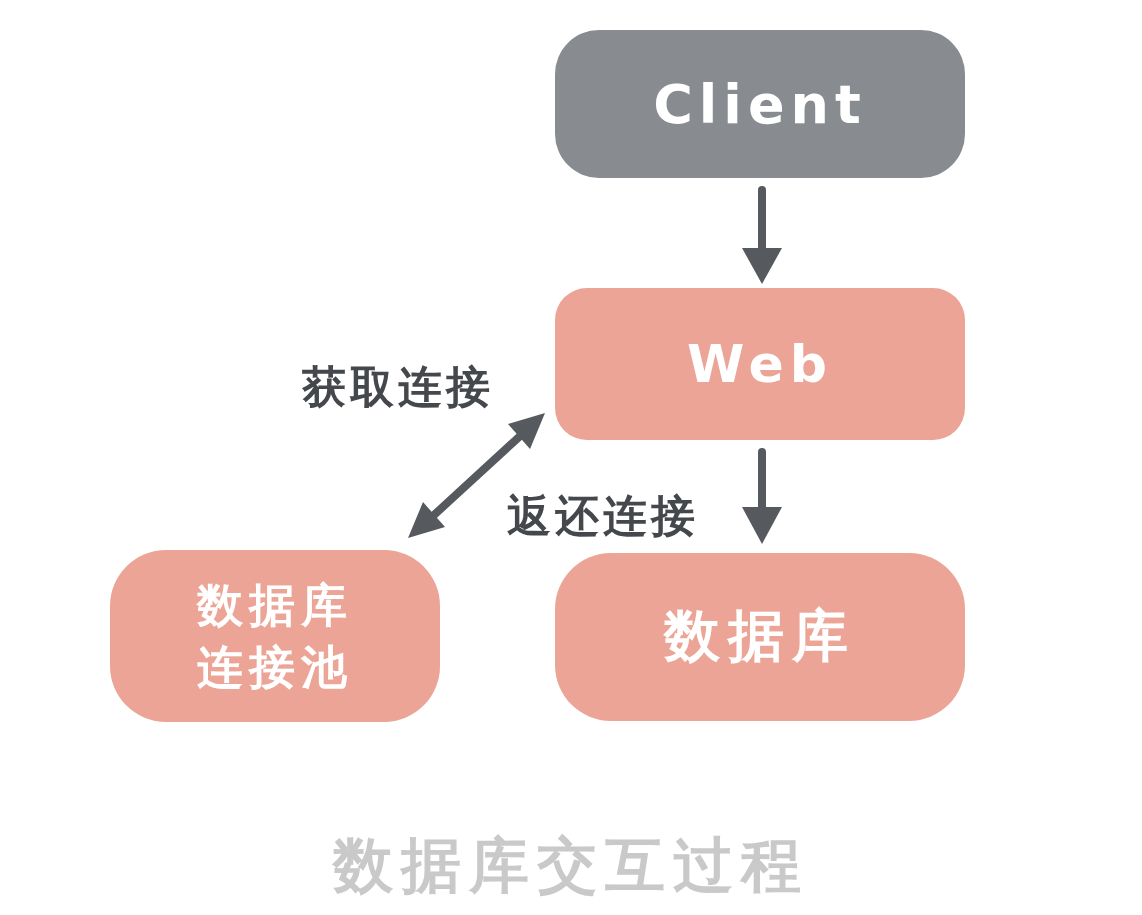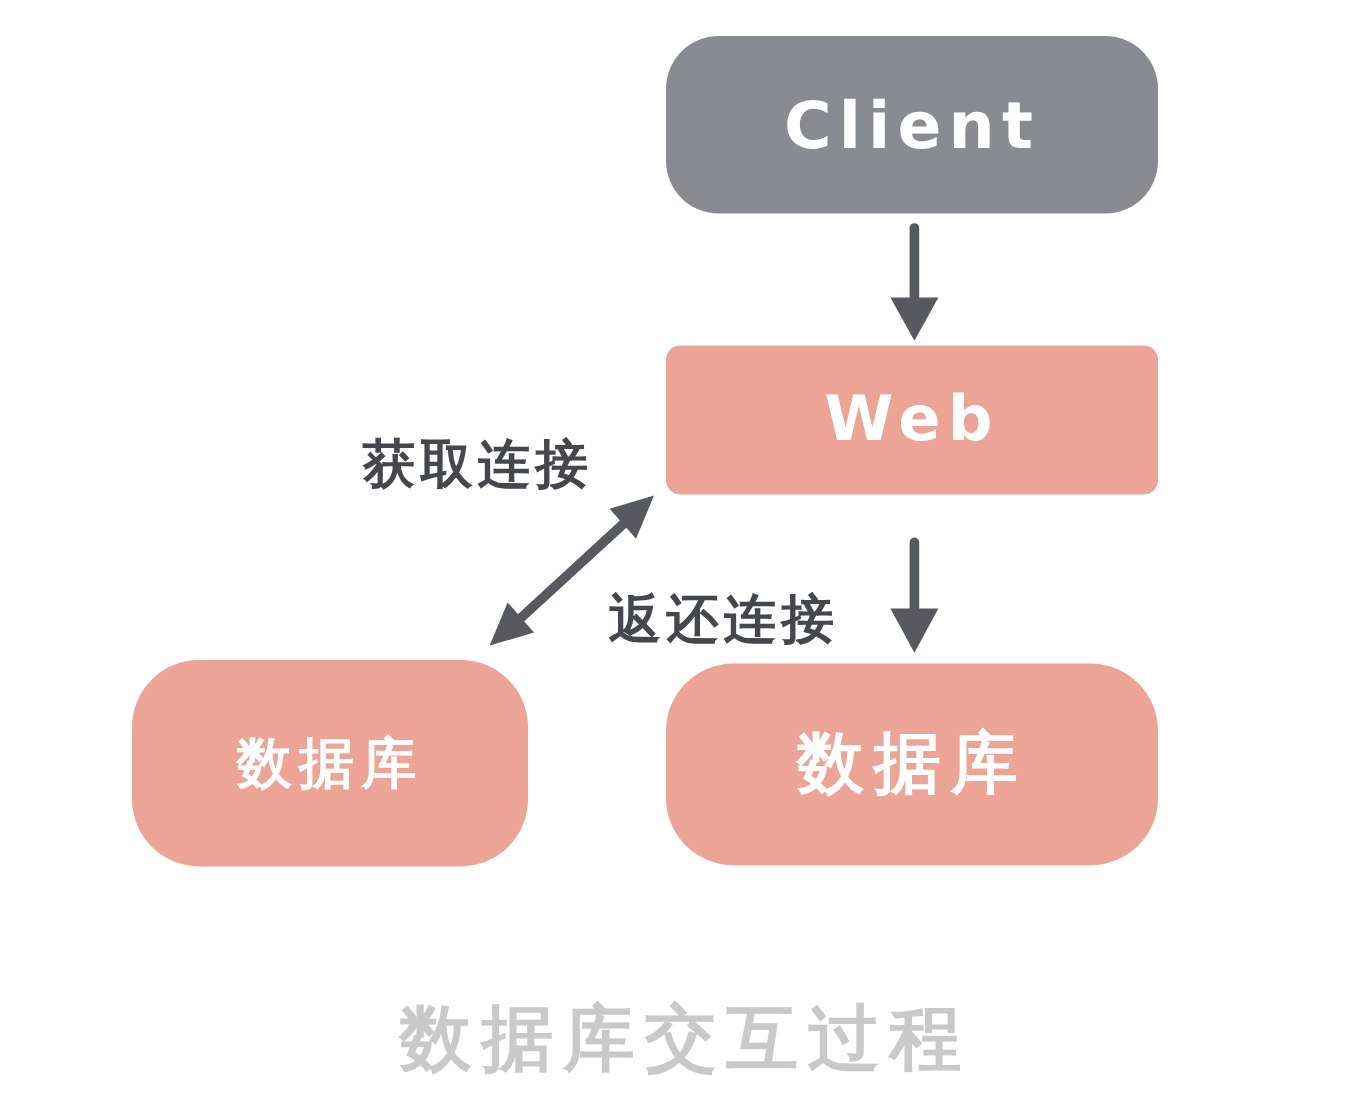--- a/index.html
+++ b/index.html
@@ -36,23 +36,23 @@
     left: 555px; top: 30px;
     width: 410px; height: 148px;
     background: #888c90;
     border-radius: 44px;
     font-size: 54px;
     letter-spacing: 6px;
     font-weight: 600;
   }
   .node-web {
     left: 555px; top: 288px;
-    width: 410px; height: 124px;
+    width: 410px; height: 152px;
     background: #eba495;
-    border-radius: 12px;
+    border-radius: 32px;
     font-size: 52px;
     letter-spacing: 6px;
     font-weight: 600;
   }
   .node-database {
     left: 555px; top: 553px;
     width: 410px; height: 168px;
     background: #eba495;
     border-radius: 56px;
     font-size: 56px;
@@ -126,20 +126,21 @@
   <div class="node node-web">
     <span>Web</span>
   </div>
 
   <div class="node node-database">
     <span>数据库</span>
   </div>
 
   <div class="node node-pool">
     <span>数据库</span>
+    <span>连接池</span>
   </div>
 
   <div class="edge-label edge-label-get">获取连接</div>
 
   <div class="edge-label edge-label-return">返还连接</div>
 
   <div class="diagram-title">数据库交互过程</div>
 
 </div>
 

